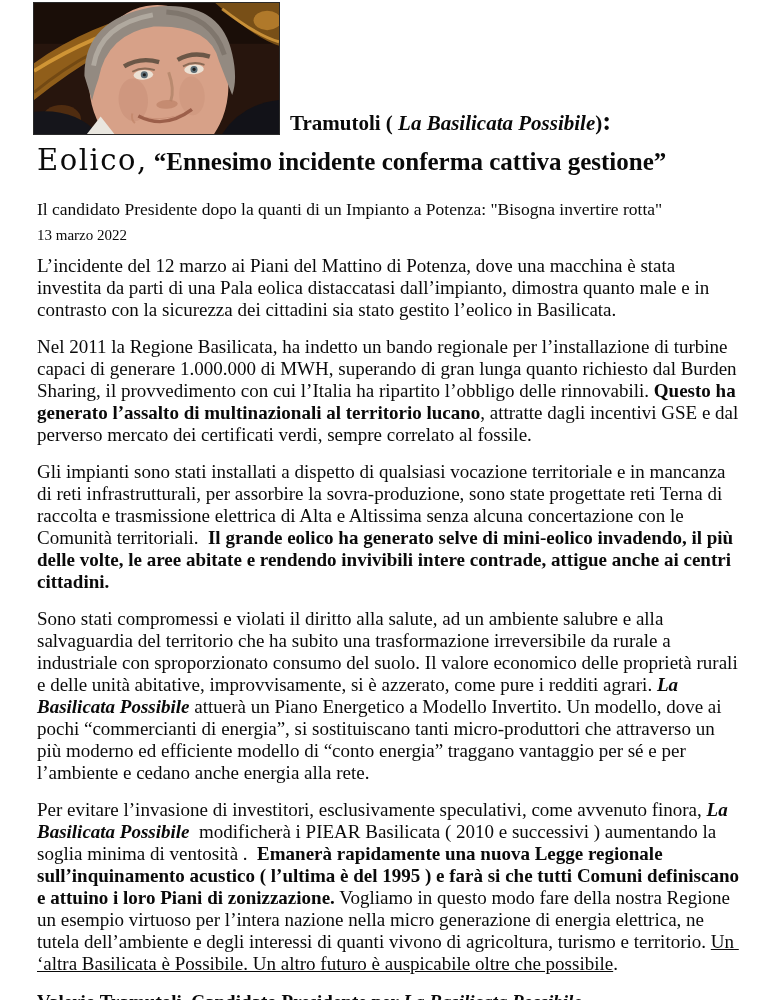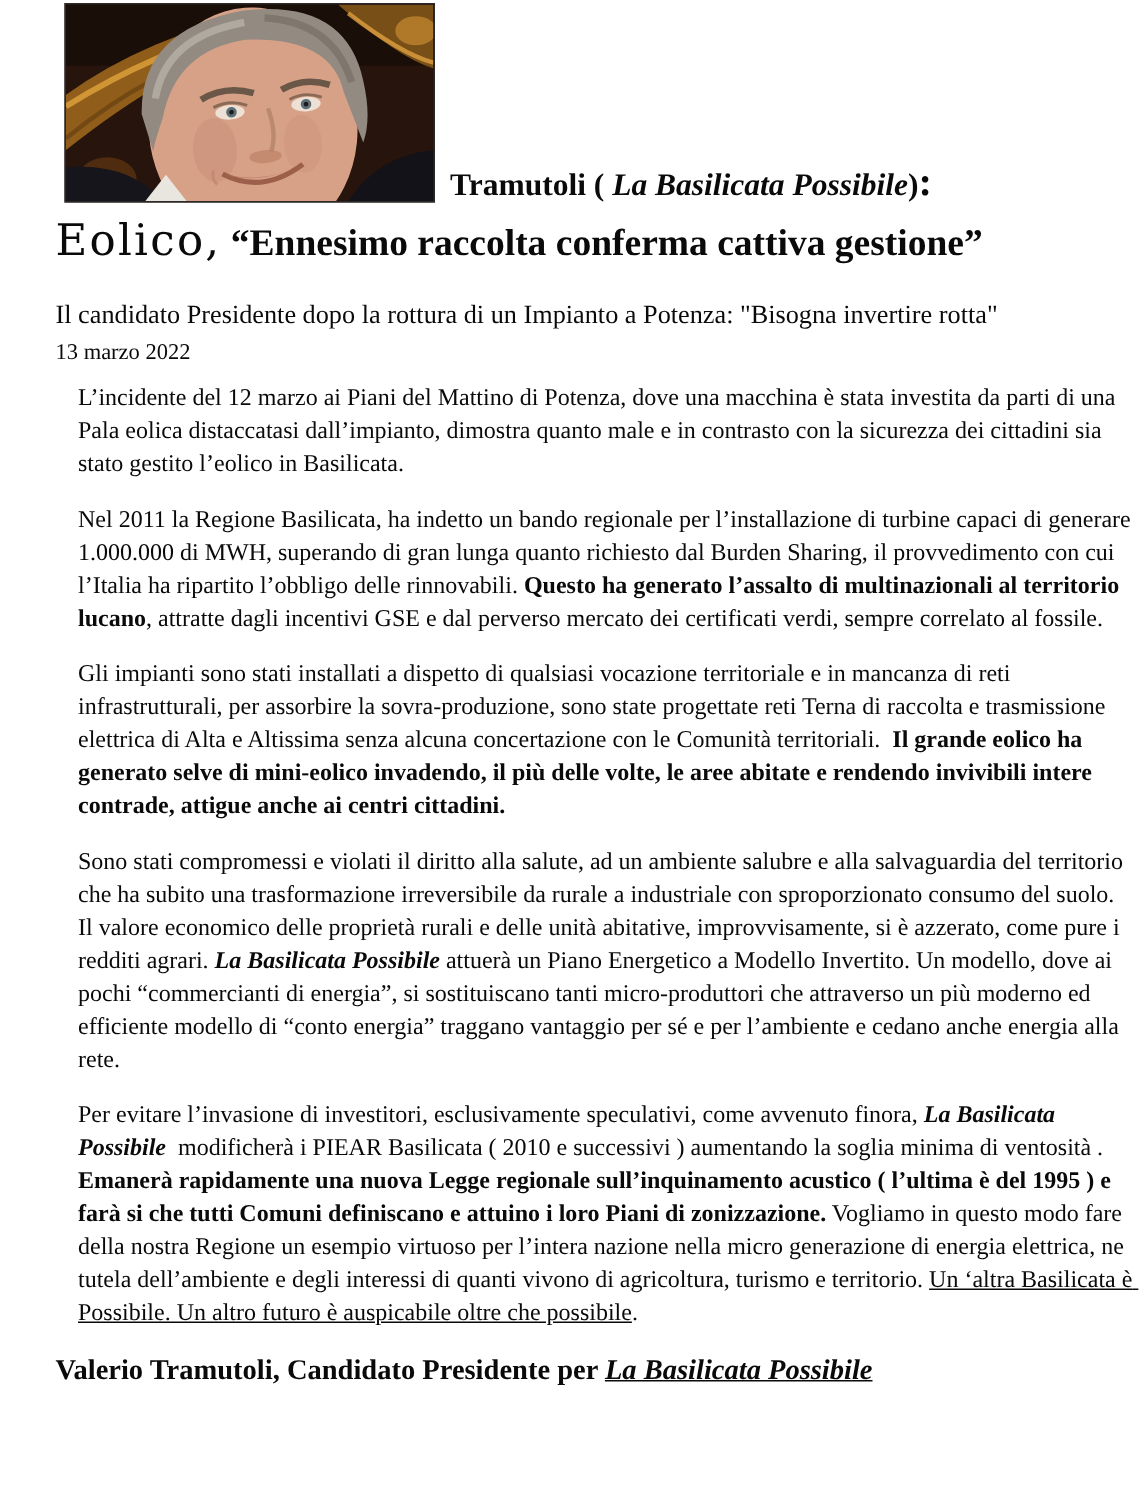--- a/index.html
+++ b/index.html
@@ -3,37 +3,37 @@
 <meta charset="utf-8">
 <style>
   html,body{margin:0;padding:0;}
   body{
     width:763px;height:1000px;background:#ffffff;overflow:hidden;
     font-family:"Liberation Serif","DejaVu Serif",serif;color:#0a0a0a;
   }
   .page{width:763px;height:1000px;position:relative;}
 
   
-  .photo-row{display:flex;align-items:flex-end;padding:2px 0 0 43px;}
+  .photo-row{display:flex;align-items:flex-end;padding:2px 0 0 33px;}
   .photo{width:247px;height:133px;flex:0 0 auto;border:1px solid #2a2a2a;box-sizing:border-box;overflow:hidden;background:#27150d;}
   .photo svg{display:block;width:100%;height:100%;}
   .byline{margin-left:10px;padding-bottom:0px;font-weight:bold;font-size:21px;line-height:24px;white-space:pre;}
   .byline .bi{font-style:italic;}
   .byline .byline-colon{font-size:27px;line-height:24px;}
 
   .headline{margin:6px 25px 0 37px;font-weight:bold;white-space:nowrap;}
   .headline .lead{
     font-family:"DejaVu Serif",serif;font-size:29px;letter-spacing:1.5px;font-weight:normal;
   }
   .headline .quote{font-family:"Liberation Serif",serif;font-size:25px;font-weight:bold;}
 
   .dek{margin:20px 25px 0 37px;font-size:17.5px;line-height:22px;}
   .date{margin:4px 0 0 37px;font-size:15px;line-height:22px;}
 
-  .article{margin:9px 0 0 52px;width:703px;font-size:16px;line-height:22px;}
+  .article{margin:9px 0 0 37px;width:703px;font-size:19px;line-height:22px;}
   .article p{margin:0 0 15px 0;white-space:pre-wrap;}
 
   .run-b{font-weight:bold;}
   .run-bi{font-weight:bold;font-style:italic;}
   .run-u{text-decoration:underline;}
   .run-biu{font-weight:bold;font-style:italic;text-decoration:underline;}
 
   .signature{margin:9px 0 0 37px;font-size:19px;line-height:24px;white-space:pre-wrap;}
 </style>
 </head>
@@ -91,23 +91,23 @@
           <path d="M104,115 Q130,125 159,112 Q133,124 104,115" fill="#b97a62" opacity="0.8"></path>
           <path d="M98,112 Q96,118 100,122" stroke="#c08468" stroke-width="2" fill="none" opacity="0.7"></path>
         </g>
 
         <path d="M54,135 L68,117 L82,135 Z" fill="#e9e6df"></path>
       </svg>
     </div>
     <div class="byline"><span>Tramutoli ( </span><span class="bi">La Basilicata Possibile</span><span>)</span><span class="byline-colon">:</span></div>
   </div>
 
-  <h1 class="headline"><span class="lead">Eolico,</span><span class="quote"> “Ennesimo raccolta conferma cattiva gestione”</span></h1>
+  <h1 class="headline"><span class="lead">Eolico,</span><span class="quote"> “Ennesimo incidente conferma cattiva gestione”</span></h1>
 
-  <p class="dek">Il candidato Presidente dopo la rottura di un Impianto a Potenza: "Bisogna invertire rotta"</p>
+  <p class="dek">Il candidato Presidente dopo la quanti di un Impianto a Potenza: "Bisogna invertire rotta"</p>
   <p class="date">13 marzo 2022</p>
 
   <div class="article">
     <p><span>L’incidente del 12 marzo ai Piani del Mattino di Potenza, dove una macchina è stata investita da parti di una Pala eolica distaccatasi dall’impianto, dimostra quanto male e in contrasto con la sicurezza dei cittadini sia stato gestito l’eolico in Basilicata.</span></p>
     <p><span>Nel 2011 la Regione Basilicata, ha indetto un bando regionale per l’installazione di turbine capaci di generare 1.000.000 di MWH, superando di gran lunga quanto richiesto dal Burden Sharing, il provvedimento con cui l’Italia ha ripartito l’obbligo delle rinnovabili. </span><span class="run-b">Questo ha generato l’assalto di multinazionali al territorio lucano</span><span>, attratte dagli incentivi GSE e dal perverso mercato dei certificati verdi, sempre correlato al fossile.</span></p>
     <p><span>Gli impianti sono stati installati a dispetto di qualsiasi vocazione territoriale e in mancanza di reti infrastrutturali, per assorbire la sovra-produzione, sono state progettate reti Terna di raccolta e trasmissione elettrica di Alta e Altissima senza alcuna concertazione con le Comunità territoriali.  </span><span class="run-b">Il grande eolico ha generato selve di mini-eolico invadendo, il più delle volte, le aree abitate e rendendo invivibili intere contrade, attigue anche ai centri cittadini.</span></p>
     <p><span>Sono stati compromessi e violati il diritto alla salute, ad un ambiente salubre e alla salvaguardia del territorio che ha subito una trasformazione irreversibile da rurale a industriale con sproporzionato consumo del suolo. Il valore economico delle proprietà rurali e delle unità abitative, improvvisamente, si è azzerato, come pure i redditi agrari. </span><span class="run-bi">La Basilicata Possibile</span><span> attuerà un Piano Energetico a Modello Invertito. Un modello, dove ai pochi “commercianti di energia”, si sostituiscano tanti micro-produttori che attraverso un più moderno ed efficiente modello di “conto energia” traggano vantaggio per sé e per l’ambiente e cedano anche energia alla rete.</span></p>
     <p><span>Per evitare l’invasione di investitori, esclusivamente speculativi, come avvenuto finora, </span><span class="run-bi">La Basilicata Possibile</span><span>  modificherà i PIEAR Basilicata ( 2010 e successivi ) aumentando la soglia minima di ventosità .  </span><span class="run-b">Emanerà rapidamente una nuova Legge regionale sull’inquinamento acustico ( l’ultima è del 1995 ) e farà si che tutti Comuni definiscano e attuino i loro Piani di zonizzazione.</span><span> Vogliamo in questo modo fare della nostra Regione un esempio virtuoso per l’intera nazione nella micro generazione di energia elettrica, ne tutela dell’ambiente e degli interessi di quanti vivono di agricoltura, turismo e territorio. </span><span class="run-u">Un ‘altra Basilicata è Possibile. Un altro futuro è auspicabile oltre che possibile</span><span>.</span></p>
   </div>
 

